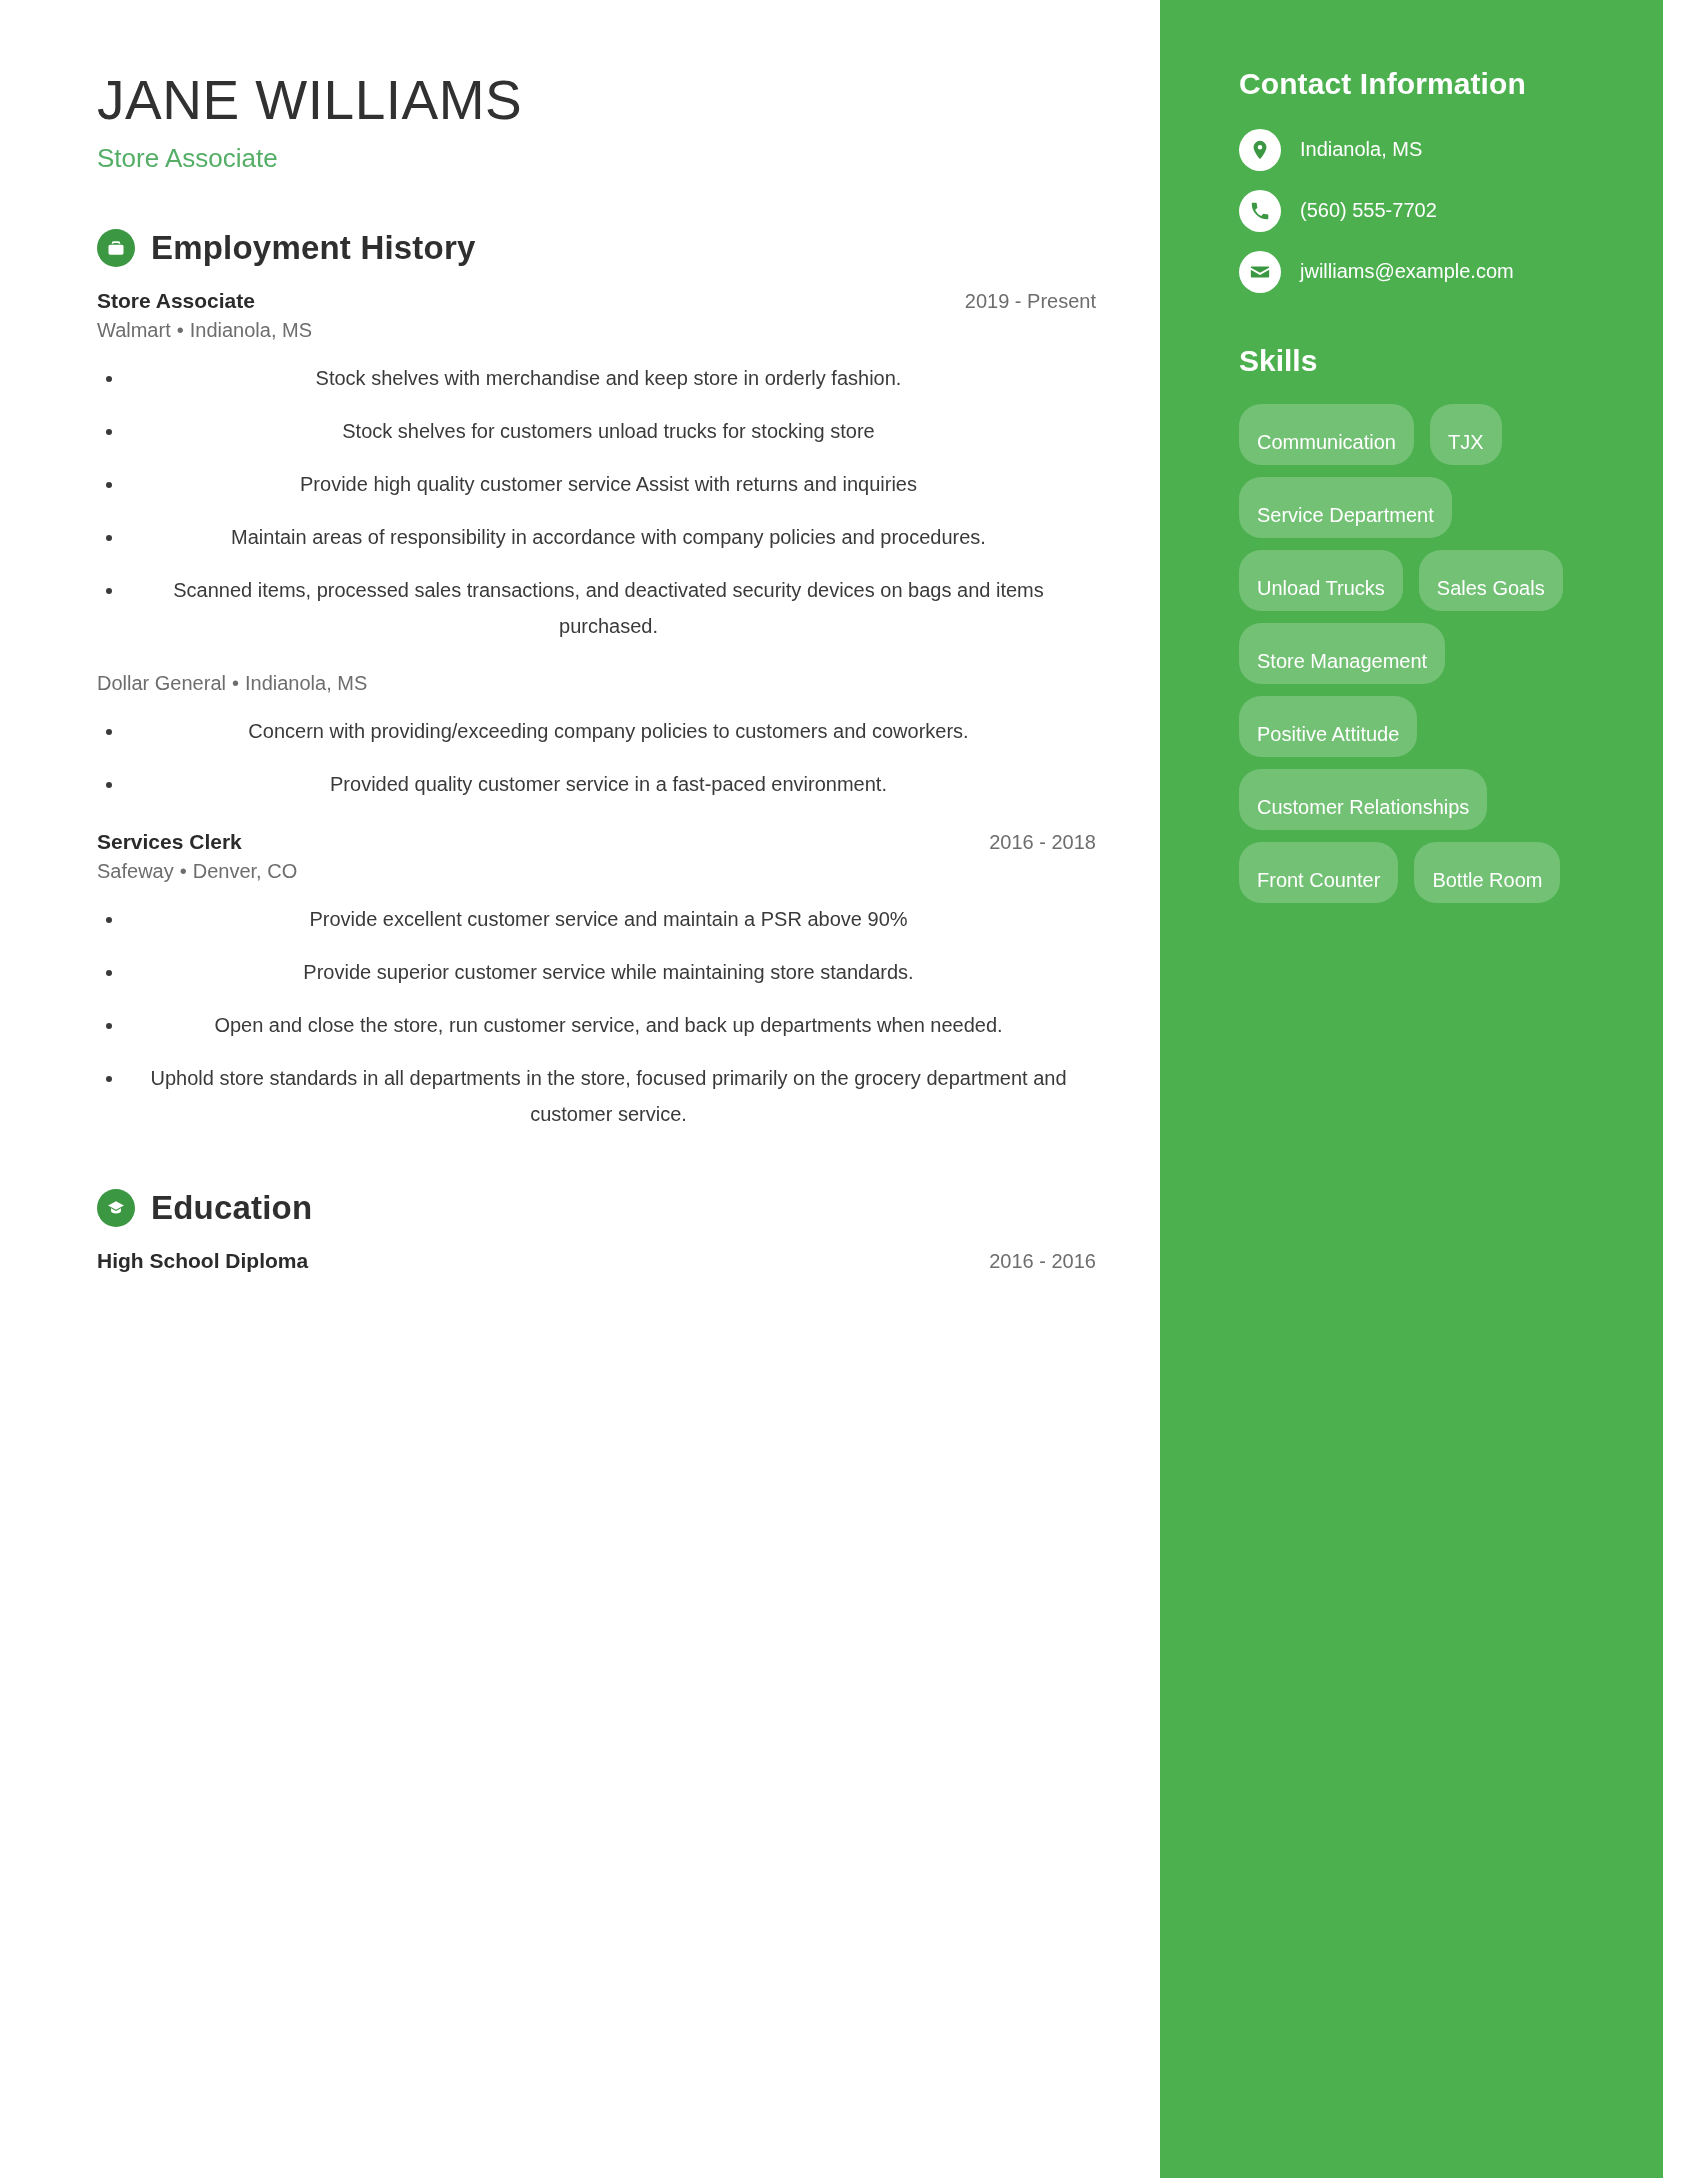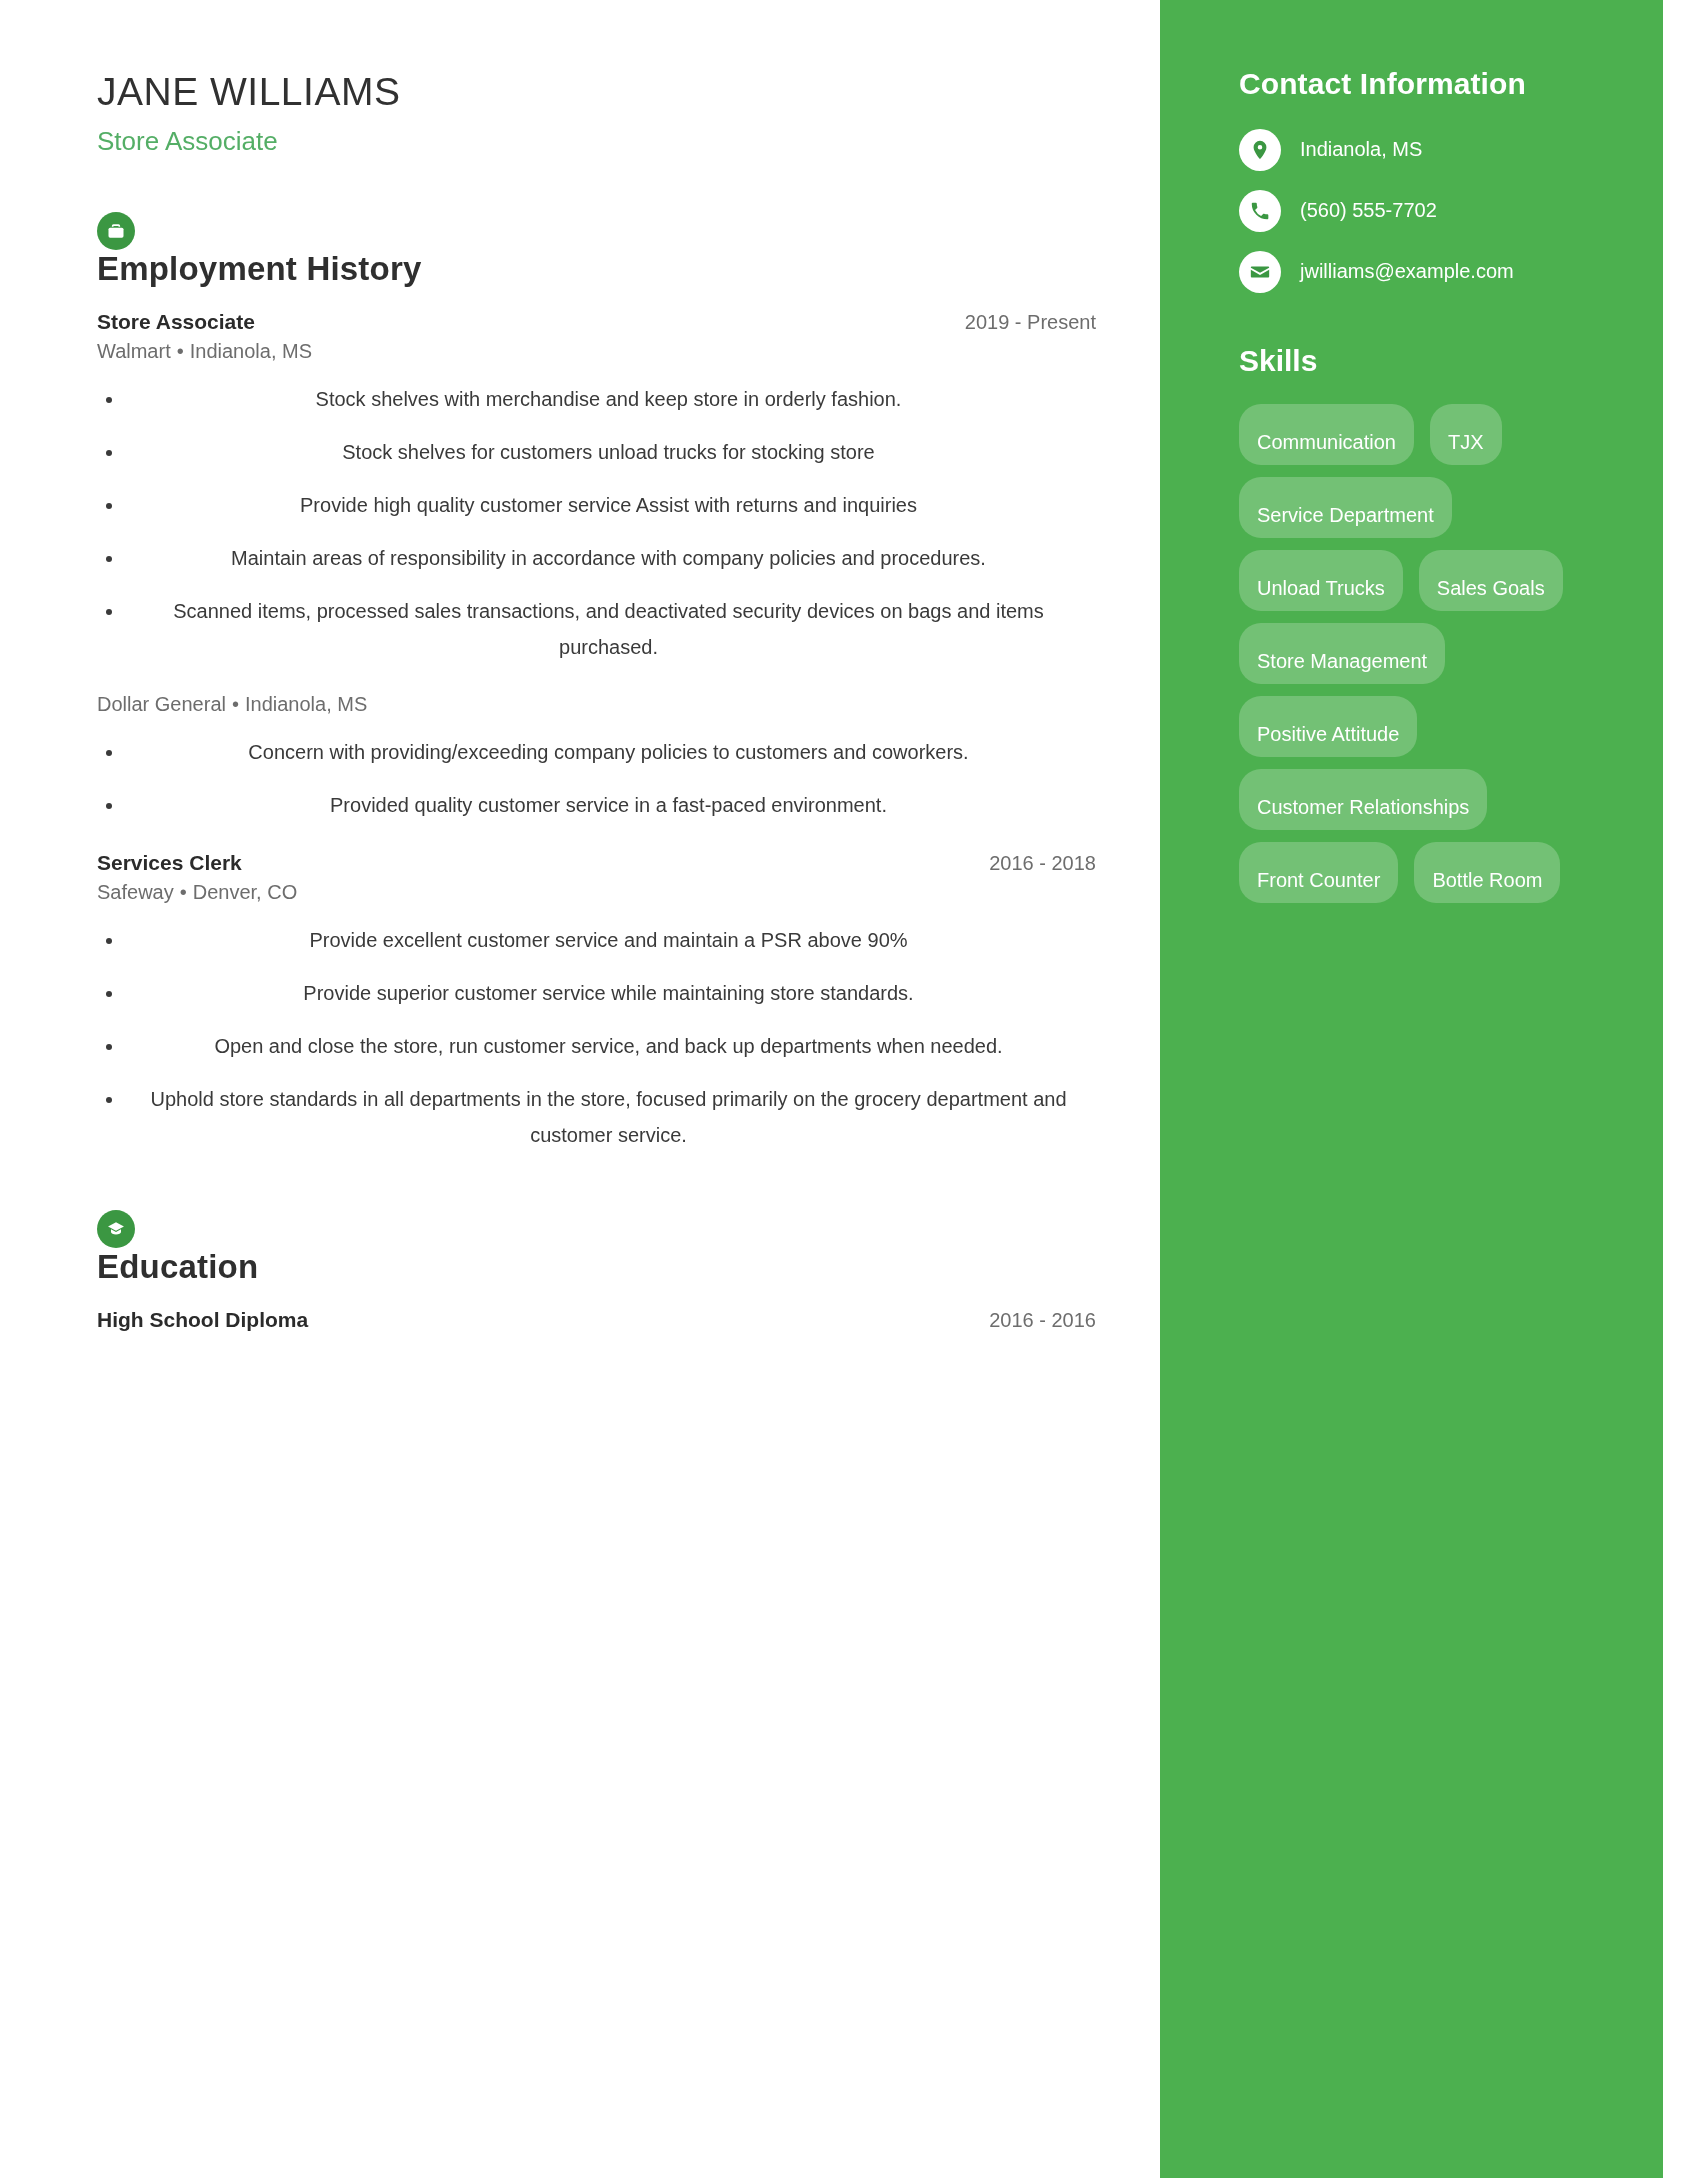--- a/index.html
+++ b/index.html
@@ -97,39 +97,39 @@
   
   .main {
     position: absolute;
     top: 0;
     left: 0;
     width: 1180px;
     padding: 71px 84px 0 97px;
   }
 
   .full-name {
-    font-size: 39px;
+    font-size: 55px;
     font-weight: normal;
     color: #313131;
     letter-spacing: 0.5px;
     line-height: 1.06;
     margin-bottom: 14px;
   }
 
   .job-title-top {
     font-size: 26px;
     color: #54AE66;
     font-weight: normal;
     margin-bottom: 55px;
   }
 
   .section-header {
     display: flex;
+    align-items: center;
     margin-bottom: 22px;
-    flex-direction: column;
   }
 
   .section-icon {
     flex: 0 0 auto;
     width: 38px;
     height: 38px;
     border-radius: 50%;
     background: #3B9742;
     display: flex;
     align-items: center;

